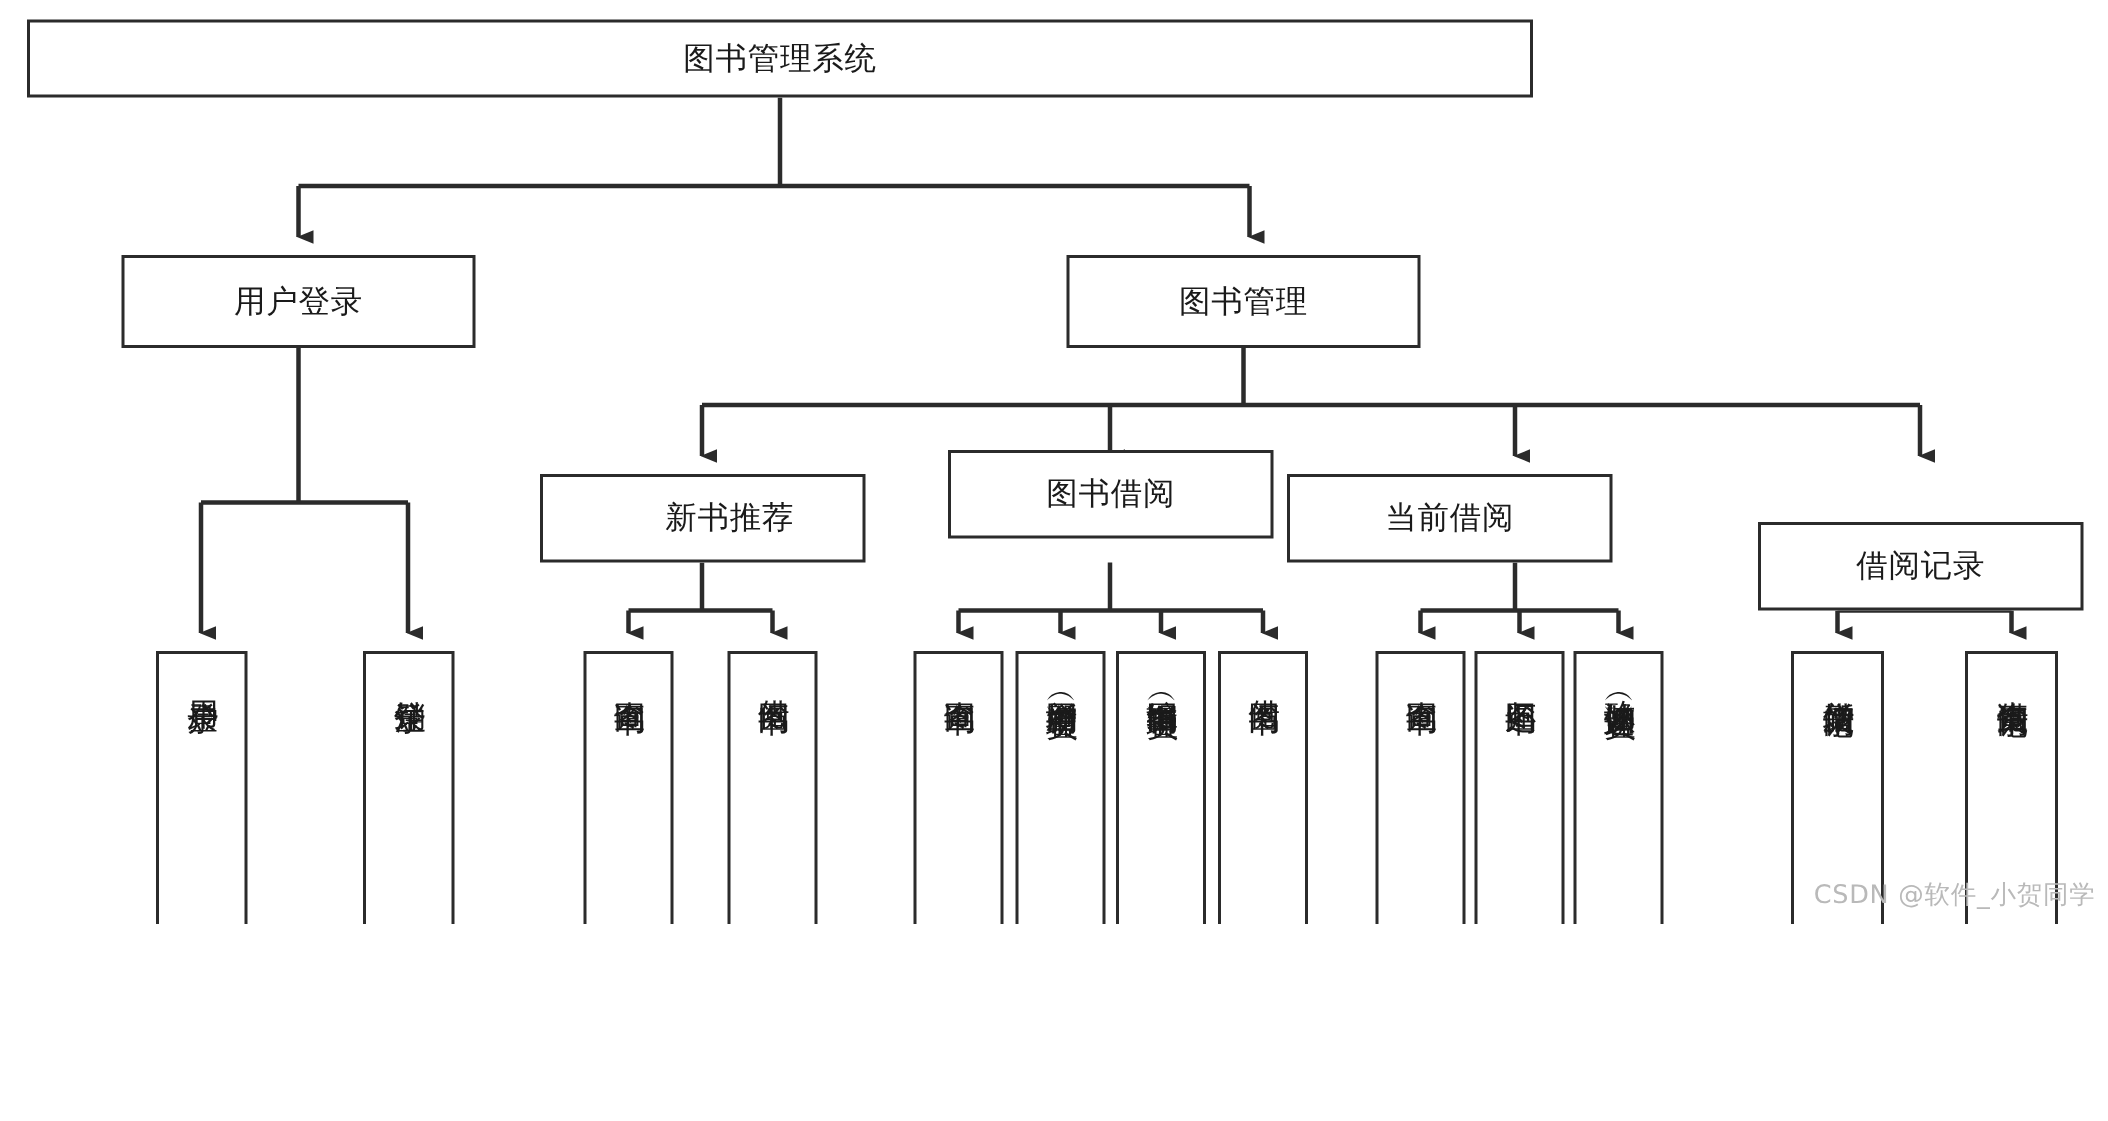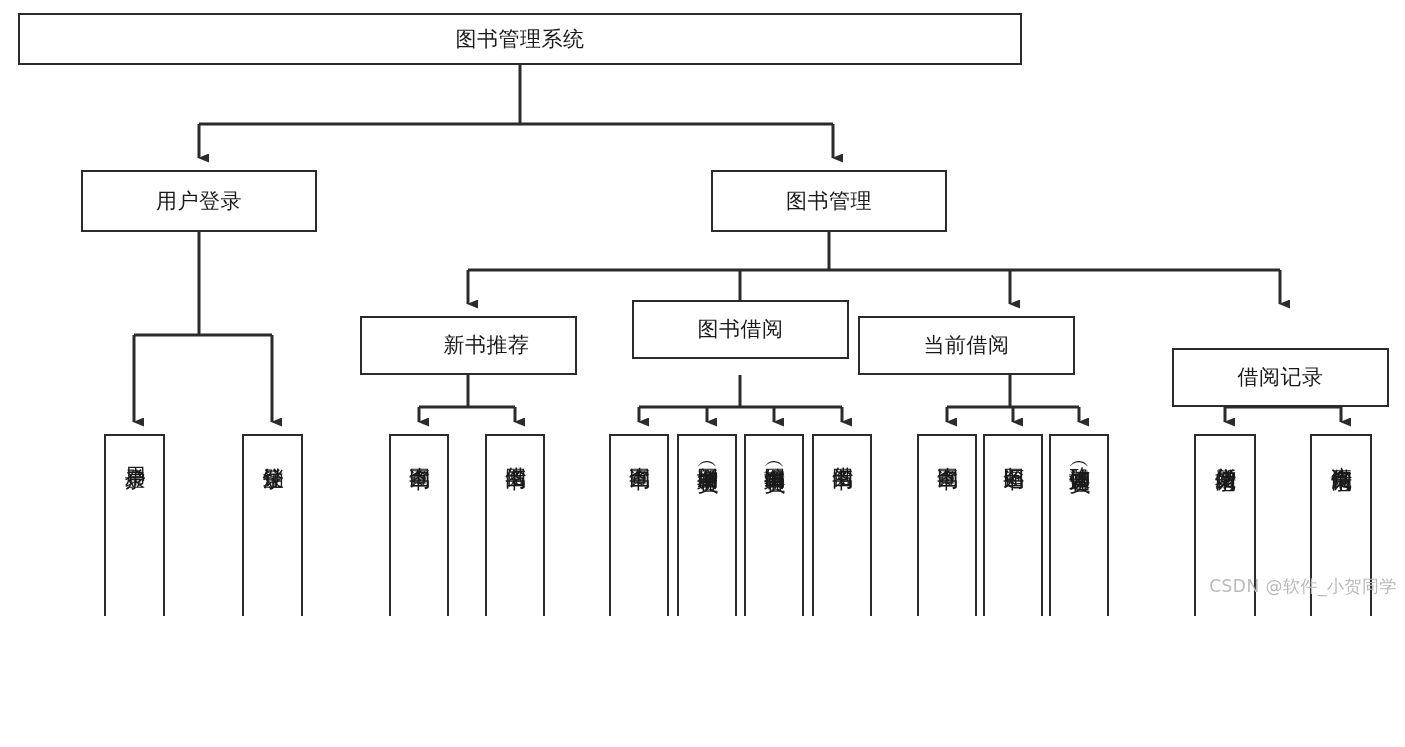--- a/index.html
+++ b/index.html
@@ -57,21 +57,21 @@
     writing-mode: vertical-rl;
     text-orientation: upright;
     font-size: 21px;
     line-height: 1.12;
     letter-spacing: 1px;
     max-height: 100%;
   }
   .watermark {
     position: absolute;
     right: 8px;
-    bottom: 18px;
+    bottom: 8px;
     font-size: 17px;
     color: #b9b9b9;
     white-space: nowrap;
     z-index: 5;
     letter-spacing: 0.5px;
     font-family: "DejaVu Sans", "Liberation Sans", sans-serif;
   }
 </style>
 </head>
 <body>

